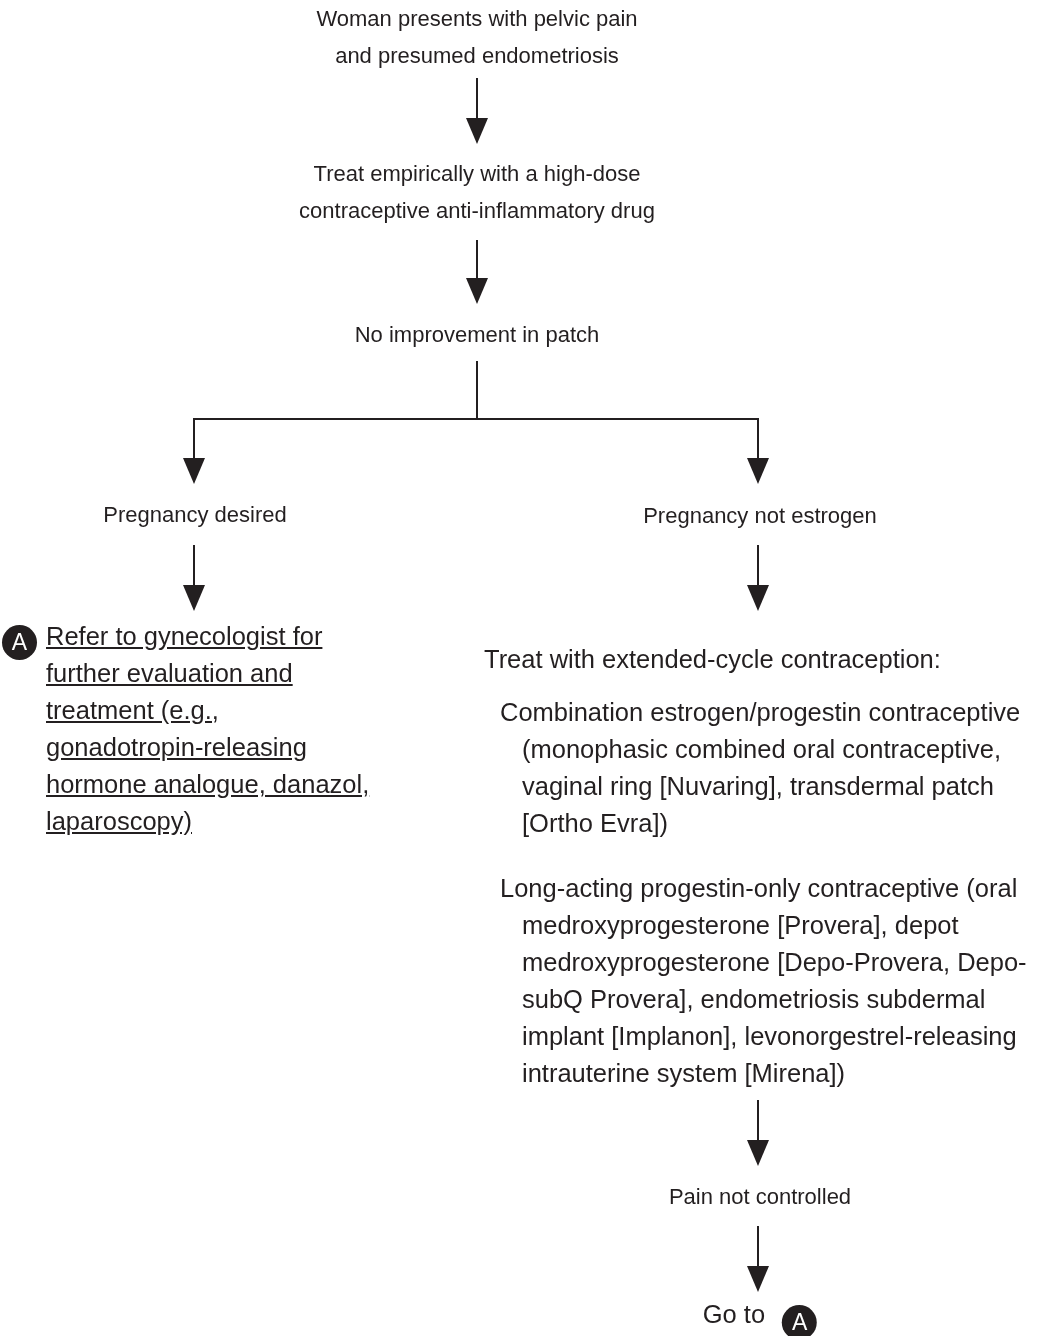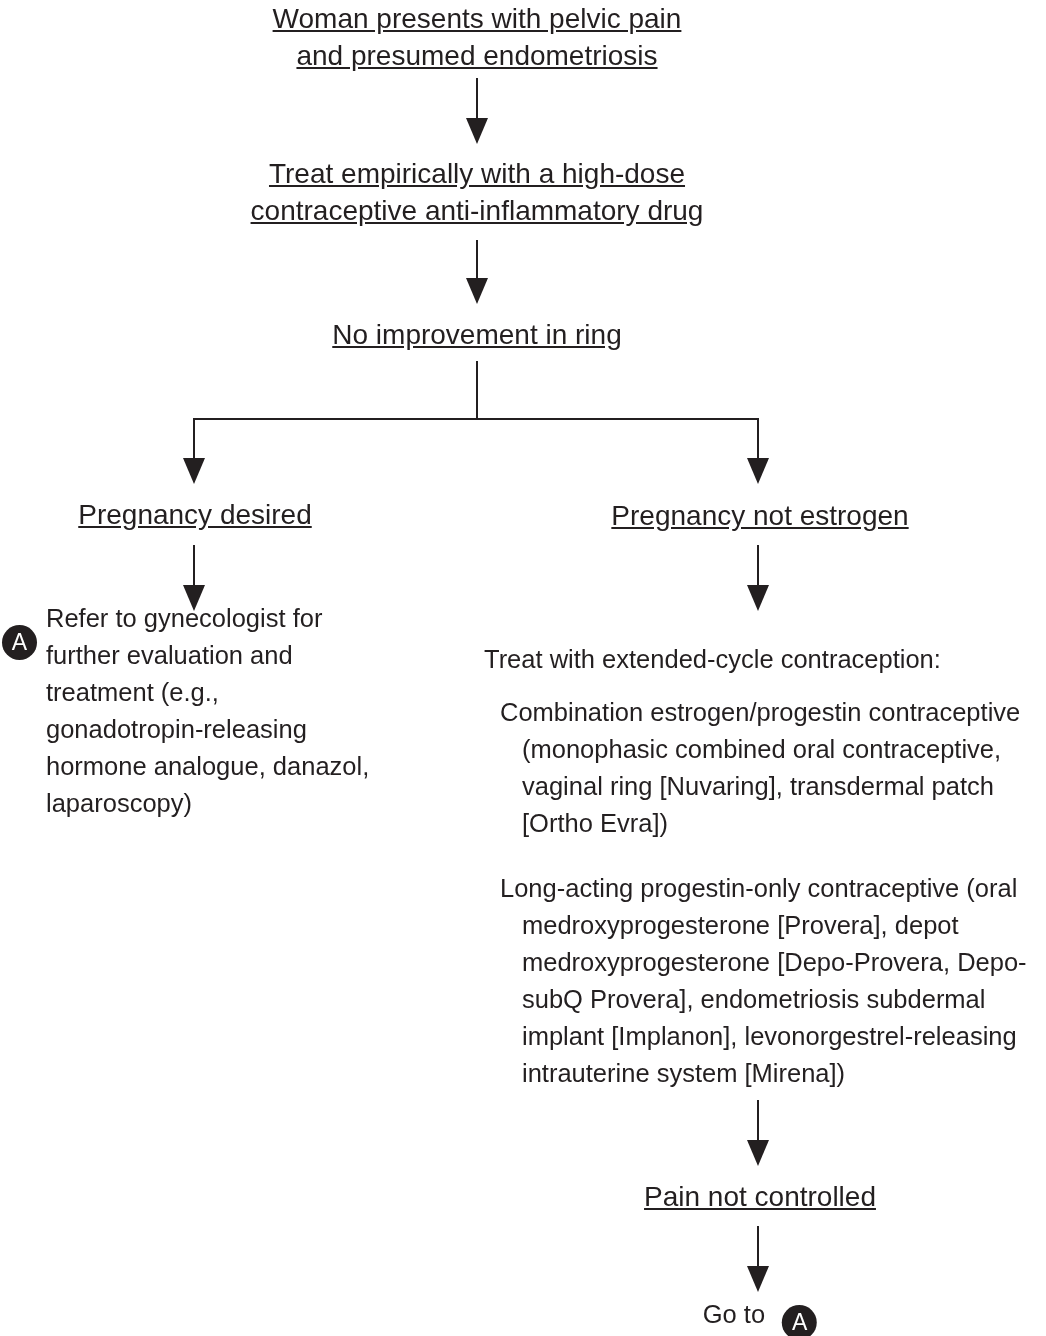--- a/index.html
+++ b/index.html
@@ -11,25 +11,24 @@
     position: relative;
     width: 1046px;
     height: 1336px;
     background: #ffffff;
     font-family: "Liberation Sans", "DejaVu Sans", sans-serif;
     color: #231f20;
     overflow: hidden;
   }
   .node {
     position: absolute;
-    font-size: 28px;
+    font-size: 22px;
     line-height: 37px;
     color: #231f20;
     white-space: pre-line;
-    text-decoration: underline;
   }
   .center {
     text-align: center;
     transform: translateX(-50%);
   }
   
   .vline {
     position: absolute;
     width: 2px;
     background: #231f20;
@@ -108,39 +107,39 @@
 
   <div class="vline" style="left:476px; top:78px; height:48px;"></div>
   <div class="arrowhead" style="left:477px; top:118px;"></div>
 
   <div class="node center" style="left:477px; top:155px; width:560px;">Treat empirically with a high-dose
 contraceptive anti-inflammatory drug</div>
 
   <div class="vline" style="left:476px; top:240px; height:48px;"></div>
   <div class="arrowhead" style="left:477px; top:278px;"></div>
 
-  <div class="node center" style="left:477px; top:316px; width:520px;">No improvement in ring</div>
+  <div class="node center" style="left:477px; top:316px; width:520px;">No improvement in patch</div>
 
   <div class="vline" style="left:476px; top:361px; height:58px;"></div>
   <div class="hline" style="left:193px; top:418px; width:566px;"></div>
 
   <div class="vline" style="left:193px; top:418px; height:48px;"></div>
   <div class="arrowhead" style="left:194px; top:458px;"></div>
 
   <div class="vline" style="left:757px; top:418px; height:48px;"></div>
   <div class="arrowhead" style="left:758px; top:458px;"></div>
 
   <div class="node center" style="left:195px; top:496px; width:380px;">Pregnancy desired</div>
 
   <div class="vline" style="left:193px; top:545px; height:46px;"></div>
   <div class="arrowhead" style="left:194px; top:585px;"></div>
 
   <span class="badge badge-abs" style="left:2px; top:625px;">A</span>
 
-  <div class="left-para" style="left:46px; top:600px;">Refer to gynecologist for further evaluation and treatment (e.g., gonadotropin-releasing hormone analogue, danazol, laparoscopy)</div>
+  <div class="left-para" style="left:46px; top:618px;text-decoration:underline;">Refer to gynecologist for further evaluation and treatment (e.g., gonadotropin-releasing hormone analogue, danazol, laparoscopy)</div>
 
   <div class="node center" style="left:760px; top:497px; width:420px;">Pregnancy not estrogen</div>
 
   <div class="vline" style="left:757px; top:545px; height:46px;"></div>
   <div class="arrowhead" style="left:758px; top:585px;"></div>
 
   <div class="treat-block" style="left:468px; top:625px; width:578px;">
     <div class="treat-head">Treat with extended-cycle contraception:</div>
     <div class="treat-item" style="margin-top:2px;">Combination estrogen/progestin contraceptive (monophasic combined oral contraceptive, vaginal ring [Nuvaring], transdermal patch [Ortho Evra])</div>
     <div class="treat-gap"></div>

